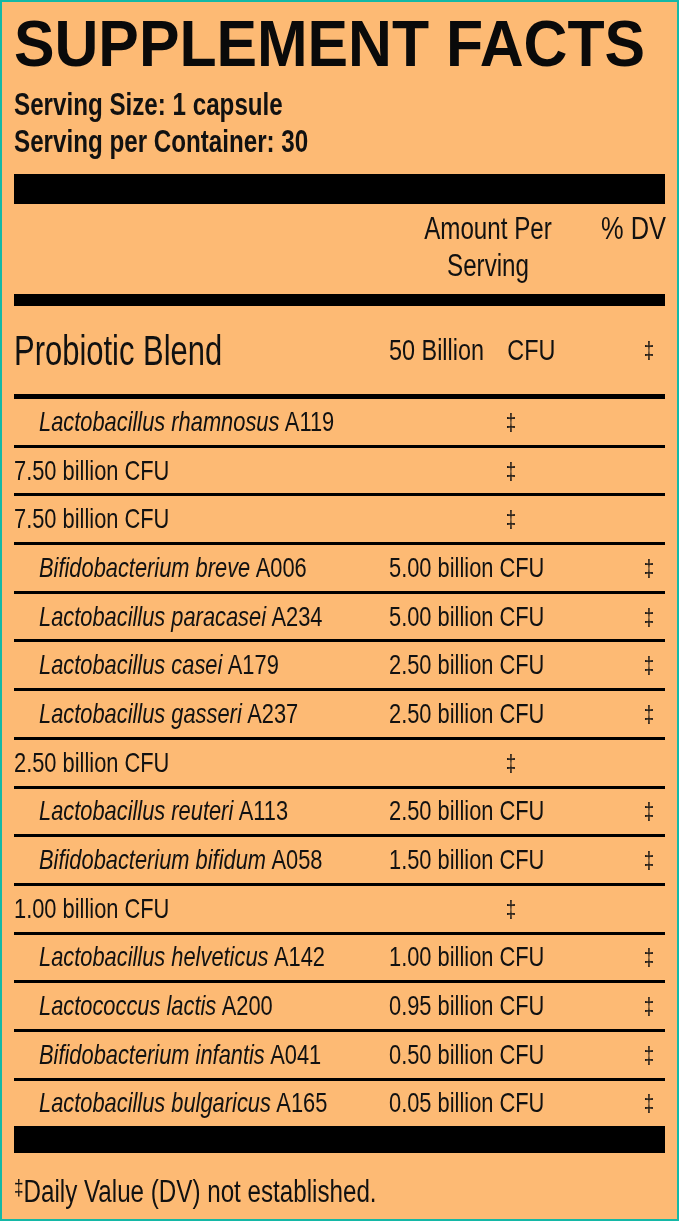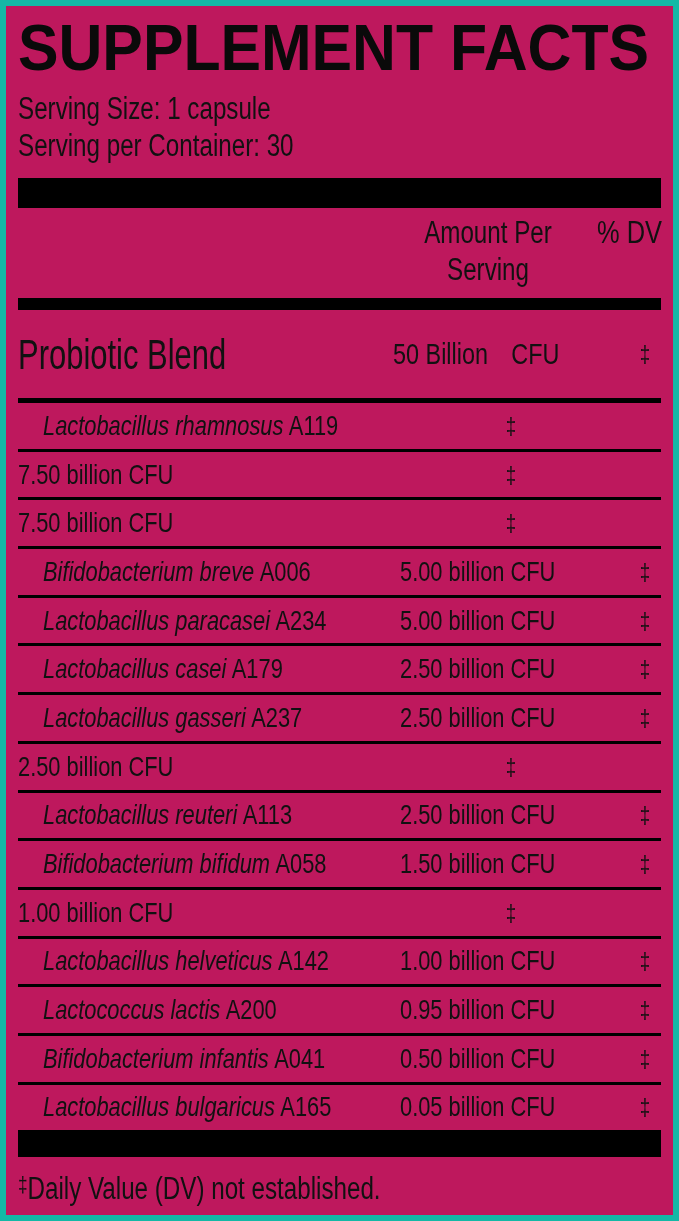--- a/index.html
+++ b/index.html
@@ -12,23 +12,23 @@
     height: 1221px;
     overflow: hidden;
     font-family: "Liberation Sans", sans-serif;
     color: #111111;
   }
   .label {
     position: relative;
     width: 679px;
     height: 1221px;
     box-sizing: border-box;
-    border: 6px solid #14b8a6;
+    border: 2px solid #14b8a6;
     padding: 8px 12px 0 12px;
-    background: #be185d;
+    background: #fdba74;
   }
   
   .cond {
     display: block;
     white-space: nowrap;
     transform: scaleX(0.78);
     transform-origin: 0 50%;
   }
   .cond-c {
     display: block;
@@ -50,20 +50,21 @@
   }
   .title-svg text {
     font-family: "Liberation Sans", sans-serif;
     font-weight: bold;
     fill: #0a0a0a;
   }
   .serving-block {
     margin-top: 4px;
     font-size: 31px;
     line-height: 37px;
+    font-weight: bold;
   }
   .bar {
     background: #000000;
     width: 100%;
   }
   .bar-top    { height: 30px; margin-top: 14px; }
   .bar-mid    { height: 12px; margin-top: 2px; }
   .bar-bottom { height: 27px; }
   
   .grid {
@@ -88,35 +89,34 @@
     font-size: 43px;
     transform: scaleX(0.72);
     transform-origin: 0 50%;
   }
   .blend-amount { font-size: 30px; }
   .blend-amount .unit { margin-left: 30px; }
   .row {
     height: 45.7px;
     border-bottom: 3px solid #000000;
     font-size: 28px;
-    gap: 7px;
   }
   .row:last-child { border-bottom: none; }
   .name-cell { padding-left: 25px; }
   .name-cell .strain { font-style: italic; }
   .name-cell .code { font-style: normal; margin-left: 0.25em; }
   .amount-cell { font-size: 28px; }
   .dv-cell {
     font-size: 24px;
     text-align: center;
   }
   .footnote {
     margin-top: 8px;
     font-size: 31px;
-    line-height: 40px;
+    line-height: 54px;
   }
   .footnote .sym {
     font-size: 22px;
     vertical-align: 7px;
   }
 </style>
 </head>
 <body>
 
 <div class="label">

